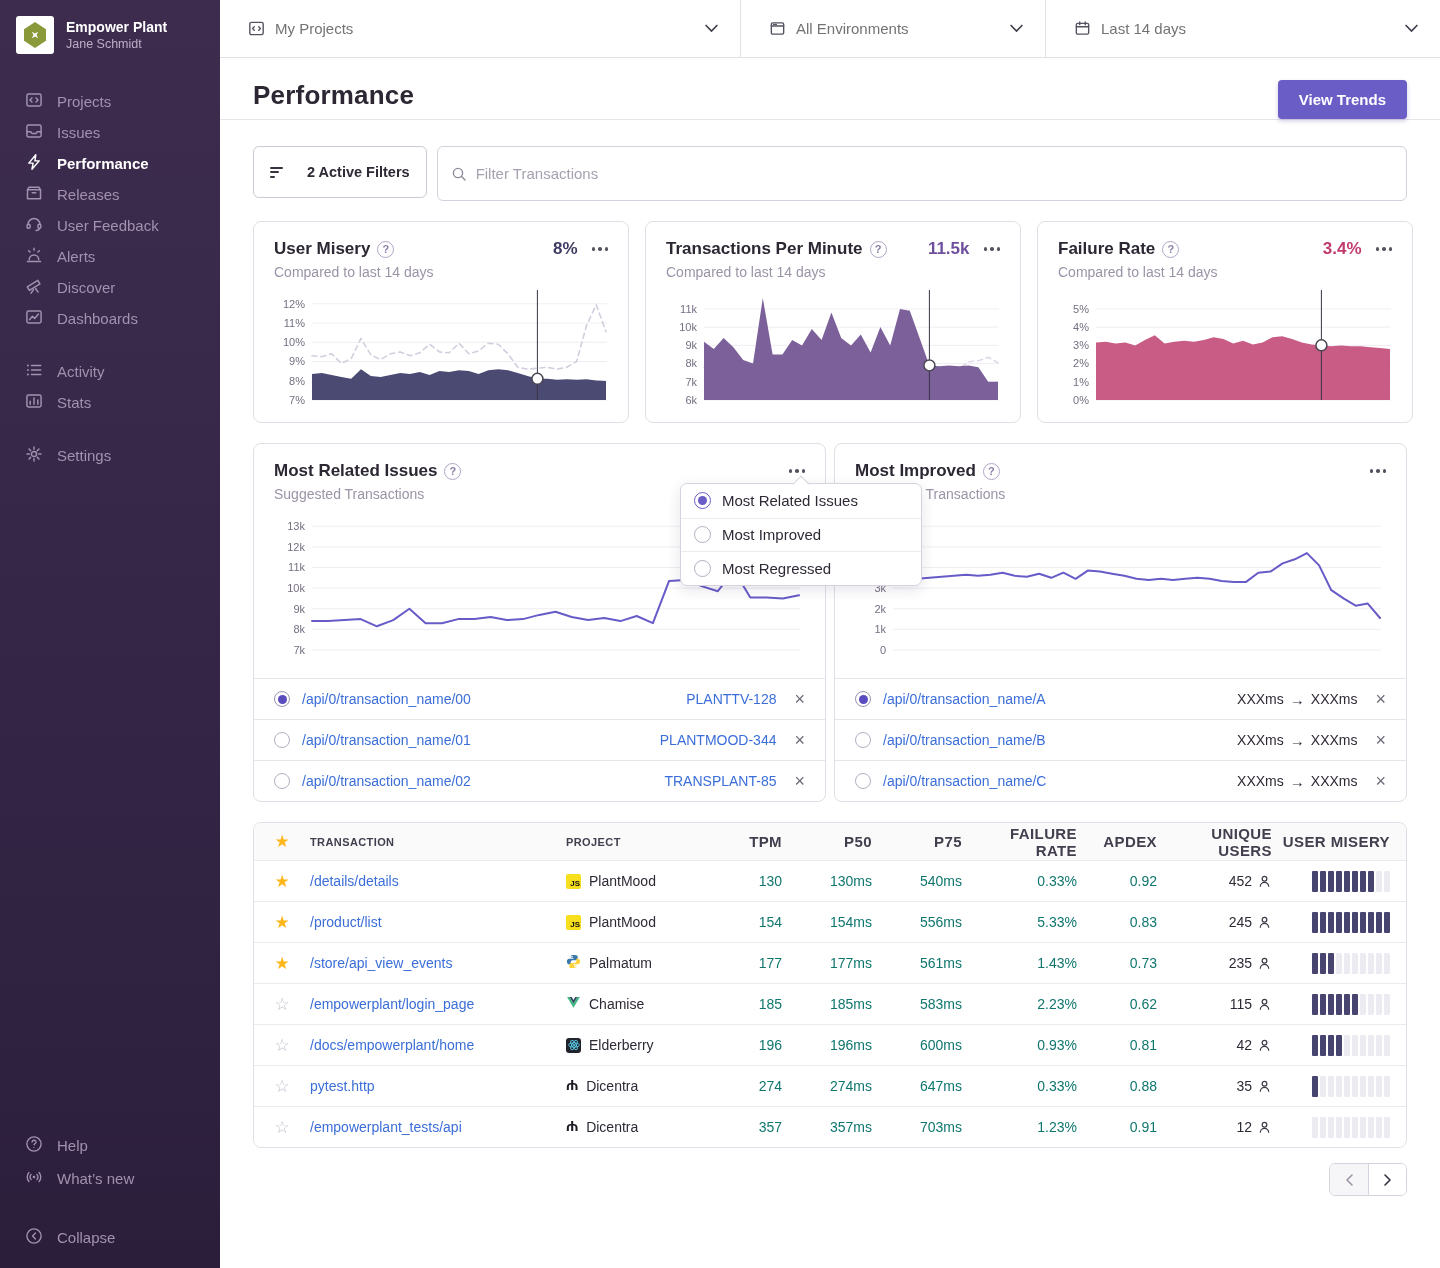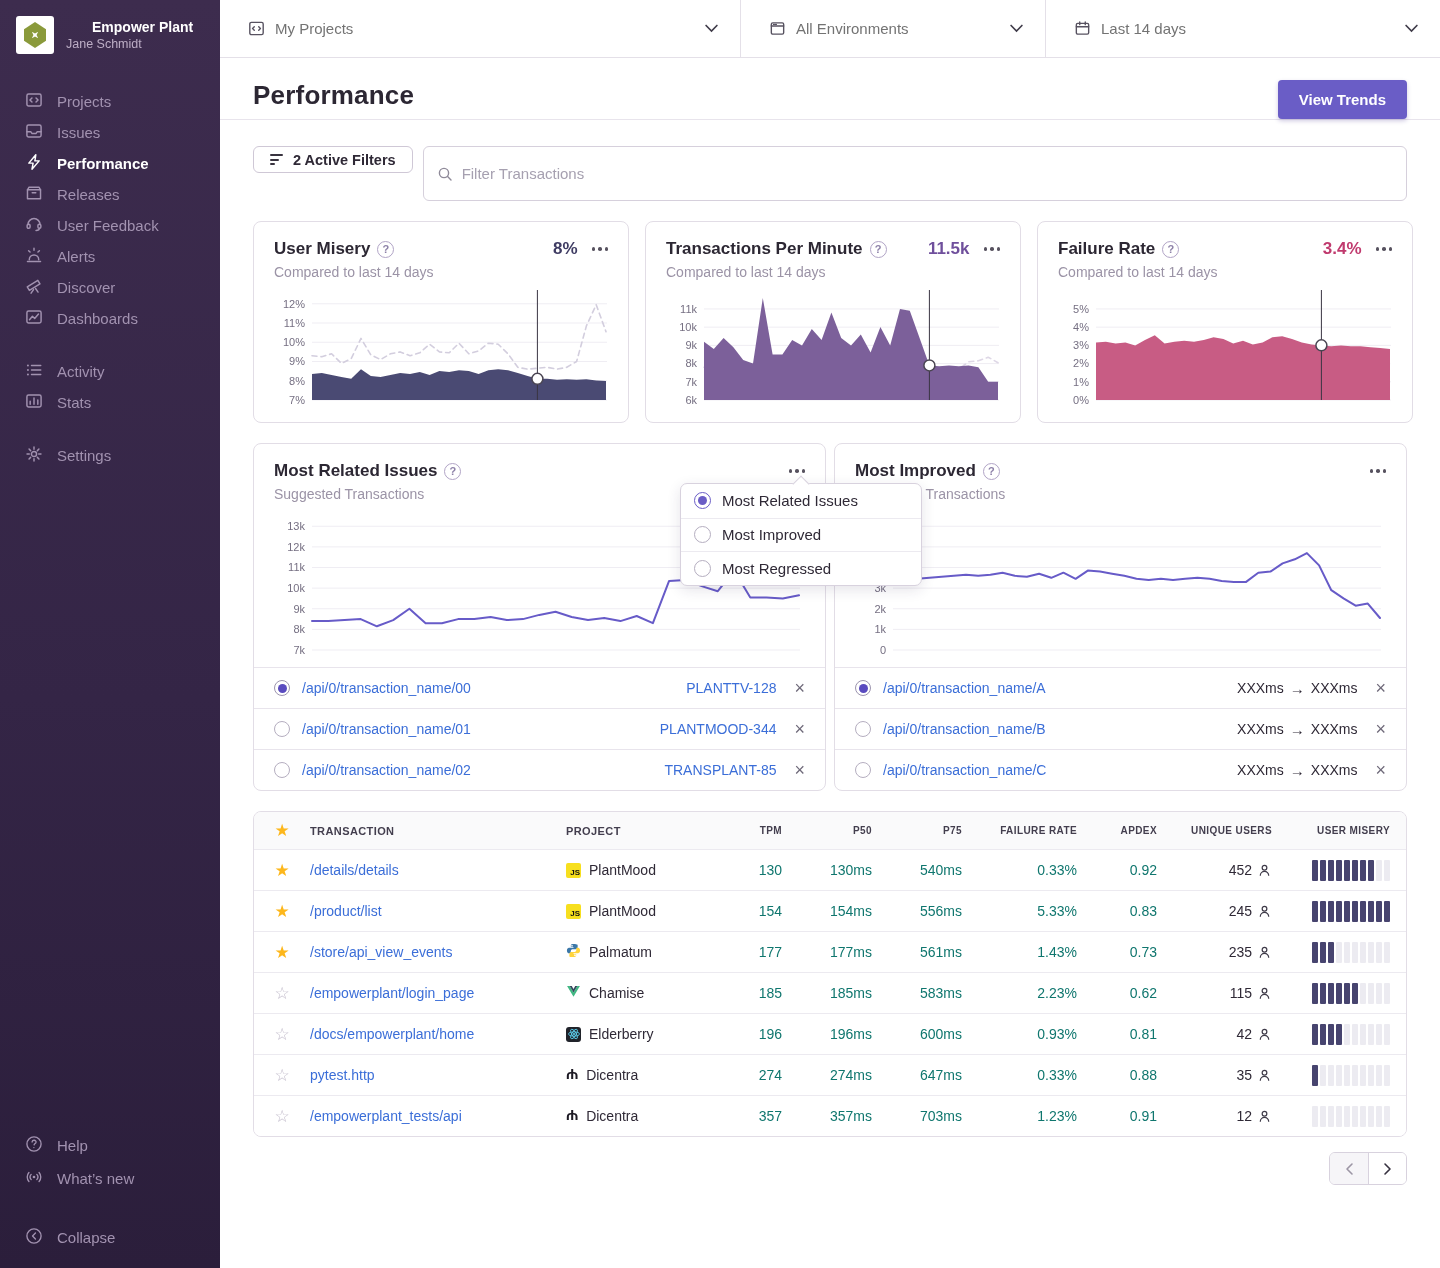--- a/index.html
+++ b/index.html
@@ -6,21 +6,21 @@
   html,body { width:1440px; height:1268px; overflow:hidden; font-family:"Liberation Sans", sans-serif; background:#fff; color:#2f2936; }
 
   
   .sidebar { position:fixed; left:0; top:0; width:220px; height:1268px;
     background:linear-gradient(180deg,#3d2c4e 0%,#342546 55%,#2b1e3b 100%);
     display:flex; flex-direction:column; padding:16px 0 14px; z-index:50; }
   .org { display:flex; align-items:center; gap:12px; padding:0 16px 6px; }
   .org-logo { width:38px; height:38px; background:#fff; border-radius:3px; display:flex; align-items:center; justify-content:center; flex:none; }
   .org-logo .leaf { width:22px; height:26px; background:#8a9a3b; clip-path:polygon(50% 0,100% 28%,100% 72%,50% 100%,0 72%,0 28%); position:relative; }
   .org-logo .spark { position:absolute; left:50%; top:50%; width:9px; height:9px; background:#fff; transform:translate(-50%,-50%) rotate(45deg); clip-path:polygon(50% 0,62% 38%,100% 50%,62% 62%,50% 100%,38% 62%,0 50%,38% 38%); }
-  .org-name { color:#fff; font-weight:bold; font-size:14px; line-height:17px;margin-left:26px; }
+  .org-name { color:#fff; font-weight:bold; font-size:14px; line-height:17px; }
   .org-user { color:#bdaec6; font-size:12.5px; margin-top:1px; }
   .nav { margin-top:26px; flex:1; }
   .nav-item { display:flex; align-items:center; gap:14px; height:31px; padding:0 16px 0 25px;
     color:#a292b0; font-size:15px; cursor:pointer; }
   .nav-item svg { flex:none; }
   .nav-item.active { color:#fff; font-weight:bold; }
   .nav-gap { height:22px; }
   .side-footer .nav-item { height:33px; }
   .collapse-gap { height:26px; }
 
@@ -40,21 +40,21 @@
   .page-title { font-size:26px; font-weight:600; color:#2c2733; letter-spacing:.2px; }
   .btn-primary { background:#6a5dc6; color:#fff; font-size:15px; font-weight:600; border:none; border-radius:4px; padding:11px 21px; cursor:pointer; box-shadow:0 2px 4px rgba(64,45,141,.25); }
   .tabs { display:flex; gap:34px; margin-top:22px; }
   .tab { font-size:15px; color:#6b6875; padding-bottom:13px; position:relative; cursor:pointer; }
   .tab.active { color:#2c2733; font-weight:600; }
   .tab.active::after { content:""; position:absolute; left:-6px; right:-6px; bottom:0; height:3px; background:#6a5dc6; border-radius:2px 2px 0 0; }
   .tabs-rule { height:1px; background:#e8e4ec; margin:0 -33px 0 -33px; }
 
   
   .filter-row { display:flex; gap:10px; margin-top:26px; }
-  .btn-filter { display:flex; align-items:center; gap:10px; background:#fff; border:1px solid #cfc8d6; border-radius:6px; padding:0 16px; height:27px; font-size:14.5px; font-weight:bold; color:#2f2936; cursor:pointer; }
+  .btn-filter { display:flex; align-items:center; gap:24px; background:#fff; border:1px solid #cfc8d6; border-radius:6px; padding:0 16px; height:52px; font-size:14.5px; font-weight:bold; color:#2f2936; cursor:pointer; }
   .filter-lines span { display:block; height:2px; background:#38333f; border-radius:1px; margin:2.5px 0; }
   .fl1{width:13px} .fl2{width:9px} .fl3{width:5px}
   .search-box { flex:1; display:flex; align-items:center; gap:9px; border:1px solid #d6d0dc; border-radius:6px; height:55px; padding:16px 13px; }
   .search-box input { border:none; outline:none; flex:1; font-size:15px; font-family:inherit; color:#2f2936; }
   .search-box input::placeholder { color:#a6a0b0; }
 
   
   .cards3 { display:flex; gap:16px; margin-top:20px; }
   .card { background:#fff; border:1px solid #e2dde6; border-radius:8px; }
   .mini-card { flex:1; padding:17px 20px 10px; }
@@ -63,21 +63,21 @@
   .qmark { width:17px; height:17px; border:1px solid #b1a4c6; border-radius:50%; color:#8d81a8; font-size:11px; font-weight:bold; display:inline-flex; align-items:center; justify-content:center; margin-left:7px; }
   .card-value { margin-left:auto; font-size:17px; font-weight:600; }
   .dots { display:flex; gap:3px; margin-left:14px; cursor:pointer; padding:4px 0; }
   .dots i { width:3.5px; height:3.5px; border-radius:50%; background:#57525f; }
   .card-sub { font-size:14px; color:#9b93a6; margin-top:5px; }
   .mini-chart { margin-top:8px; }
 
   .cards2 { display:flex; gap:8px; margin-top:20px; position:relative; }
   .big-card { flex:1; padding:0; }
   .big-card .pad { padding:17px 20px 0; }
-  .trend-list { margin-top:5px; }
+  .trend-list { margin-top:16px; }
   .t-row { display:flex; align-items:center; height:41px; border-top:1px solid #e8e4ec; padding:0 20px; }
   .t-link { color:#3b6ed8; font-size:14px; text-decoration:none; }
   .t-right { margin-left:auto; display:flex; align-items:center; gap:6px; font-size:14px; }
   .t-x { color:#6f6a7a; font-size:18px; line-height:1; margin-left:12px; cursor:pointer; }
   .radio { width:16px; height:16px; border:1px solid #b5aec0; border-radius:50%; margin-right:12px; position:relative; flex:none; background:#fff; }
   .radio.sel { border-color:#9c94ae; }
   .radio.sel::after { content:""; position:absolute; inset:2.5px; border-radius:50%; background:#5a4bbf; }
   .arrow { color:#2f2936; font-size:15px; }
 
   
@@ -88,21 +88,21 @@
   .dd-item .radio { width:17px; height:17px; margin-right:11px; }
   .dd-item .radio.sel { border-color:#6a5dc6; }
   .dd-item .radio.sel::after { inset:3px; background:#6a5dc6; }
 
   
   .tx-table { margin-top:20px; border:1px solid #e2dde6; border-radius:8px; overflow:hidden; }
   .tr { display:grid; grid-template-columns:56px 1fr 150px 70px 90px 90px 115px 80px 115px 130px; align-items:center; height:41px; border-top:1px solid #eceaf0; background:#fff; }
   .tr.thead { height:37px; background:#fafafb; border-top:none; }
   .th { font-size:11px; font-weight:bold; color:#433e4e; letter-spacing:.4px; }
   .num { text-align:right; padding-right:4px; font-size:14px; color:#0f766e; }
-  .th.num { font-size:10px; color:#433e4e; }
+  .th.num { font-size:15px; color:#433e4e; }
   .star-cell { text-align:center; font-size:17px; cursor:pointer; }
   .star-on { color:#fdb71c; } .star-off { color:#c3bdcc; }
   .proj-cell { display:flex; align-items:center; gap:8px; font-size:14px; color:#2f2936; }
   .pi-js { width:15px; height:15px; background:#f7df1e; color:#111; font-size:8px; font-weight:bold; display:flex; align-items:flex-end; justify-content:flex-end; padding:1px; border-radius:2px; }
   .pi-react { width:15px; height:15px; background:#20232a; border-radius:3px; display:flex; align-items:center; justify-content:center; }
   .pi-bird { font-size:15px; font-weight:bold; color:#1d1a24; display:inline-block; transform:rotate(180deg); line-height:1; }
   .users-cell { display:flex; align-items:center; justify-content:flex-end; gap:5px; padding-right:4px; font-size:14px; }
   .users-cell svg { color:#3f3b49; }
   .misery-cell { display:flex; gap:2px; justify-content:flex-end; padding-right:16px; }
   .misery-cell .bar { width:6px; height:21px; background:#ecebf1; border-radius:1px; }

